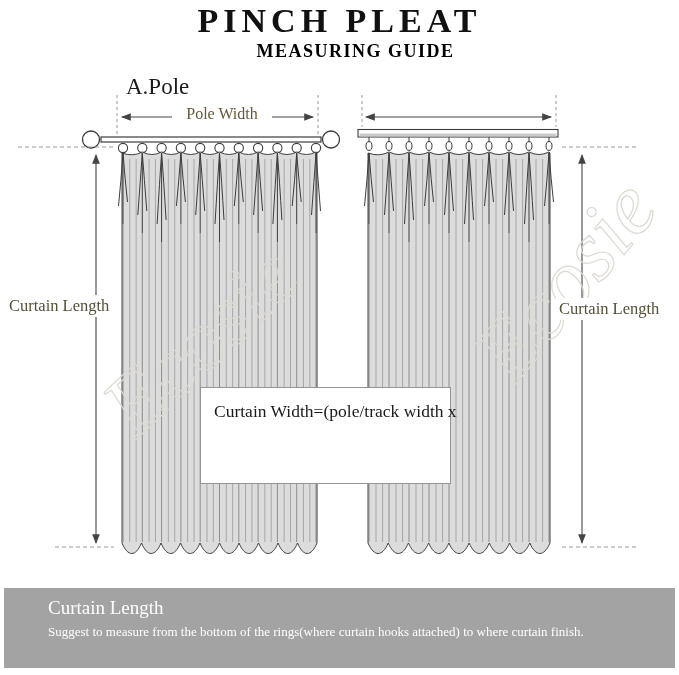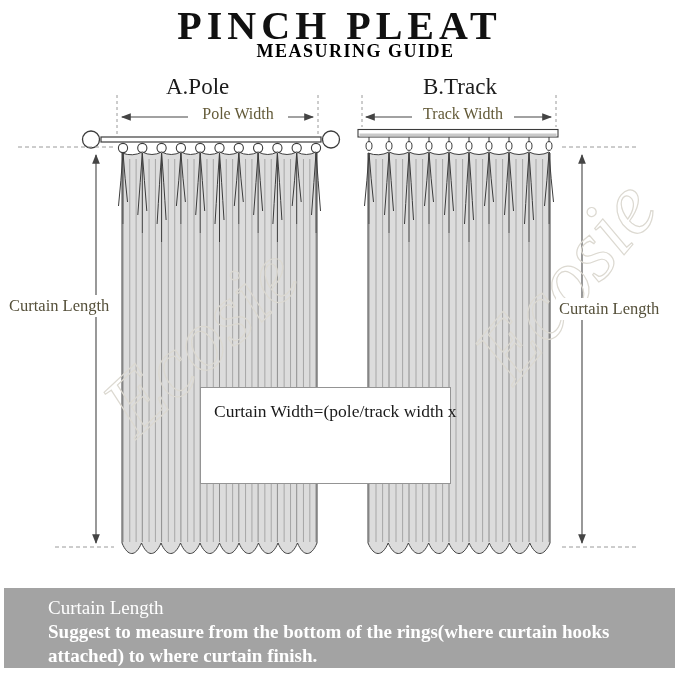--- a/index.html
+++ b/index.html
@@ -1,41 +1,41 @@
 <!DOCTYPE html>
 <html><head>
 <meta charset="utf-8">
 <style>
   html,body{margin:0;padding:0;background:#fff;}
   #stage{position:relative;width:679px;height:675px;background:#fff;overflow:hidden;
          font-family:"Liberation Serif", serif;}
   .abs{position:absolute;}
   #gfx{position:absolute;left:0;top:0;z-index:1;}
   .txt{z-index:3;}
-  #title{left:0;top:2px;width:679px;text-align:center;font-size:40px;font-weight:bold;
+  #title{left:0;top:2px;width:679px;text-align:center;font-size:34px;font-weight:bold;
          letter-spacing:5px;color:#111;}
   #subtitle{left:0;top:41px;width:679px;text-align:center;font-size:18px;font-weight:bold;
          letter-spacing:1.5px;color:#000000;margin-left:16px;}
-  .diagram-label{font-size:23px;color:#1c1c1c;margin-left:40px;}
+  .diagram-label{font-size:23px;color:#1c1c1c;}
   #label-a{left:126px;top:74px;}
   #label-b{left:383px;top:74px;}
   .width-label{top:104px;height:20px;line-height:20px;text-align:center;font-size:16px;
          color:#635a38;background:#fff;padding:0 4px;}
-  #pole-width{left:188px;width:92px;}
+  #pole-width{left:172px;width:92px;}
   #track-width{left:412px;width:94px;}
   .length-label{font-size:16.5px;color:#55503a;background:#fff;padding:1px 3px;}
   #len-left{left:6px;top:295px;}
   #len-right{left:556px;top:298px;}
   #formula-box{left:200px;top:387px;width:251px;height:97px;background:#fff;
          border:1px solid #949494;z-index:4;padding:6px 0 0 13px;box-sizing:border-box;}
   #formula-box p{margin:0;font-size:17.5px;line-height:34px;color:#1a1a1a;white-space:nowrap;}
   #footer-bar{left:4px;top:588px;width:671px;height:80px;background:#a3a3a3;z-index:4;
          box-sizing:border-box;padding:7px 16px 0 44px;color:#fff;}
   #footer-title{font-size:19px;margin:0;line-height:25px;}
-  #footer-body{font-size:19px;margin:0;line-height:24px;font-weight:bold;}
+  #footer-body{font-size:13px;margin:0;line-height:24px;}
   .watermark{z-index:2;font-style:italic;font-size:86px;white-space:nowrap;
          color:#eceae5;-webkit-text-fill-color:transparent;
          -webkit-text-stroke:1.2px #dcd9d1;pointer-events:none;}
   #wm-1{left:-15px;top:290px;width:430px;text-align:center;transform:rotate(-43deg);}
   #wm-2{left:350px;top:230px;width:430px;text-align:center;transform:rotate(-50deg);}
 </style>
 </head>
 <body>
 
 <div id="stage">
@@ -234,24 +234,22 @@
     </g>
   </svg>
 
   <div class="abs watermark" id="wm-1">Ecosie</div>
   <div class="abs watermark" id="wm-2">Ecosie</div>
 
   <div class="abs txt" id="title">PINCH PLEAT</div>
   <div class="abs txt" id="subtitle">MEASURING GUIDE</div>
 
   <div class="abs txt diagram-label" id="label-a">A.Pole</div>
-  <div class="abs txt diagram-label" id="label-b">B.Track</div>
 
   <div class="abs txt width-label" id="pole-width">Pole Width</div>
-  <div class="abs txt width-label" id="track-width">Track Width</div>
 
   <div class="abs txt length-label" id="len-left">Curtain Length</div>
   <div class="abs txt length-label" id="len-right">Curtain Length</div>
 
   <div class="abs" id="formula-box">
     <p>Curtain Width=(pole/track width x</p>
   </div>
 
   <div class="abs" id="footer-bar">
     <p id="footer-title">Curtain Length</p>

